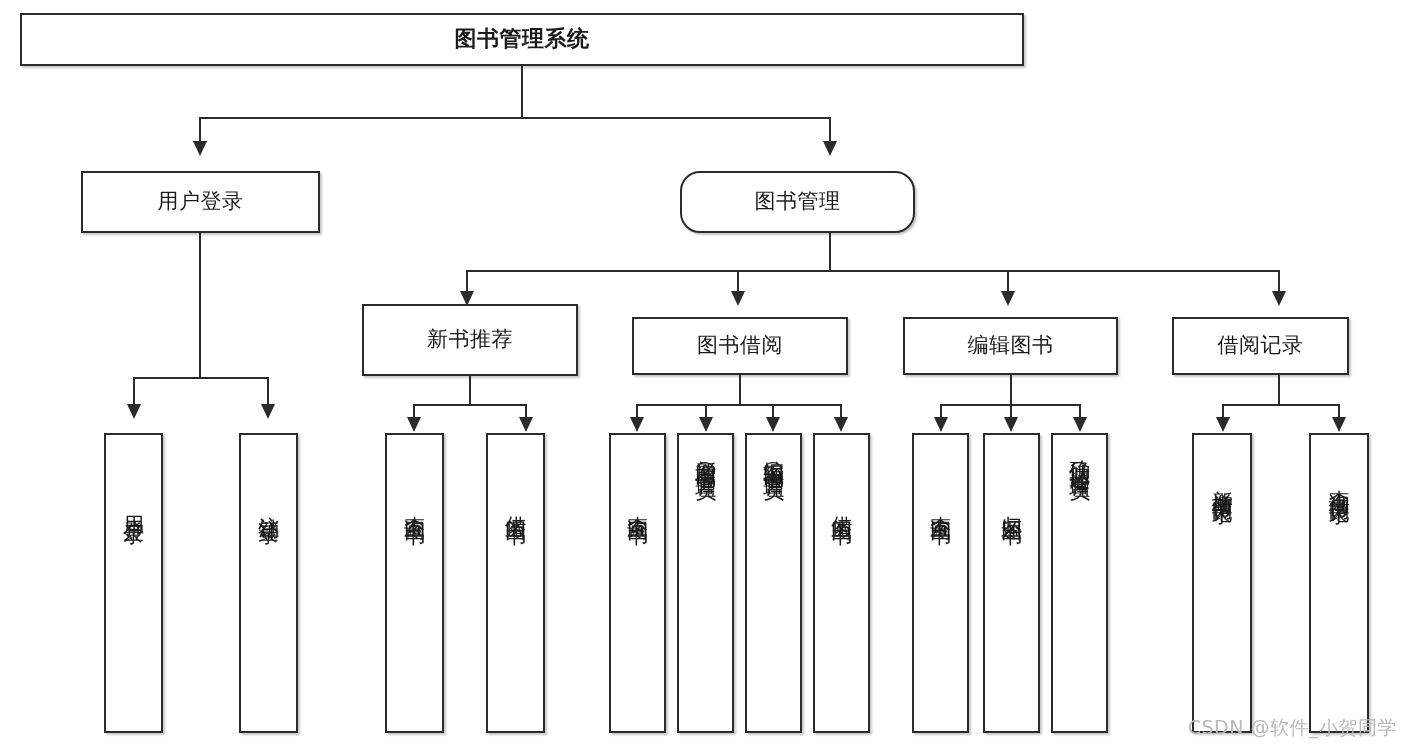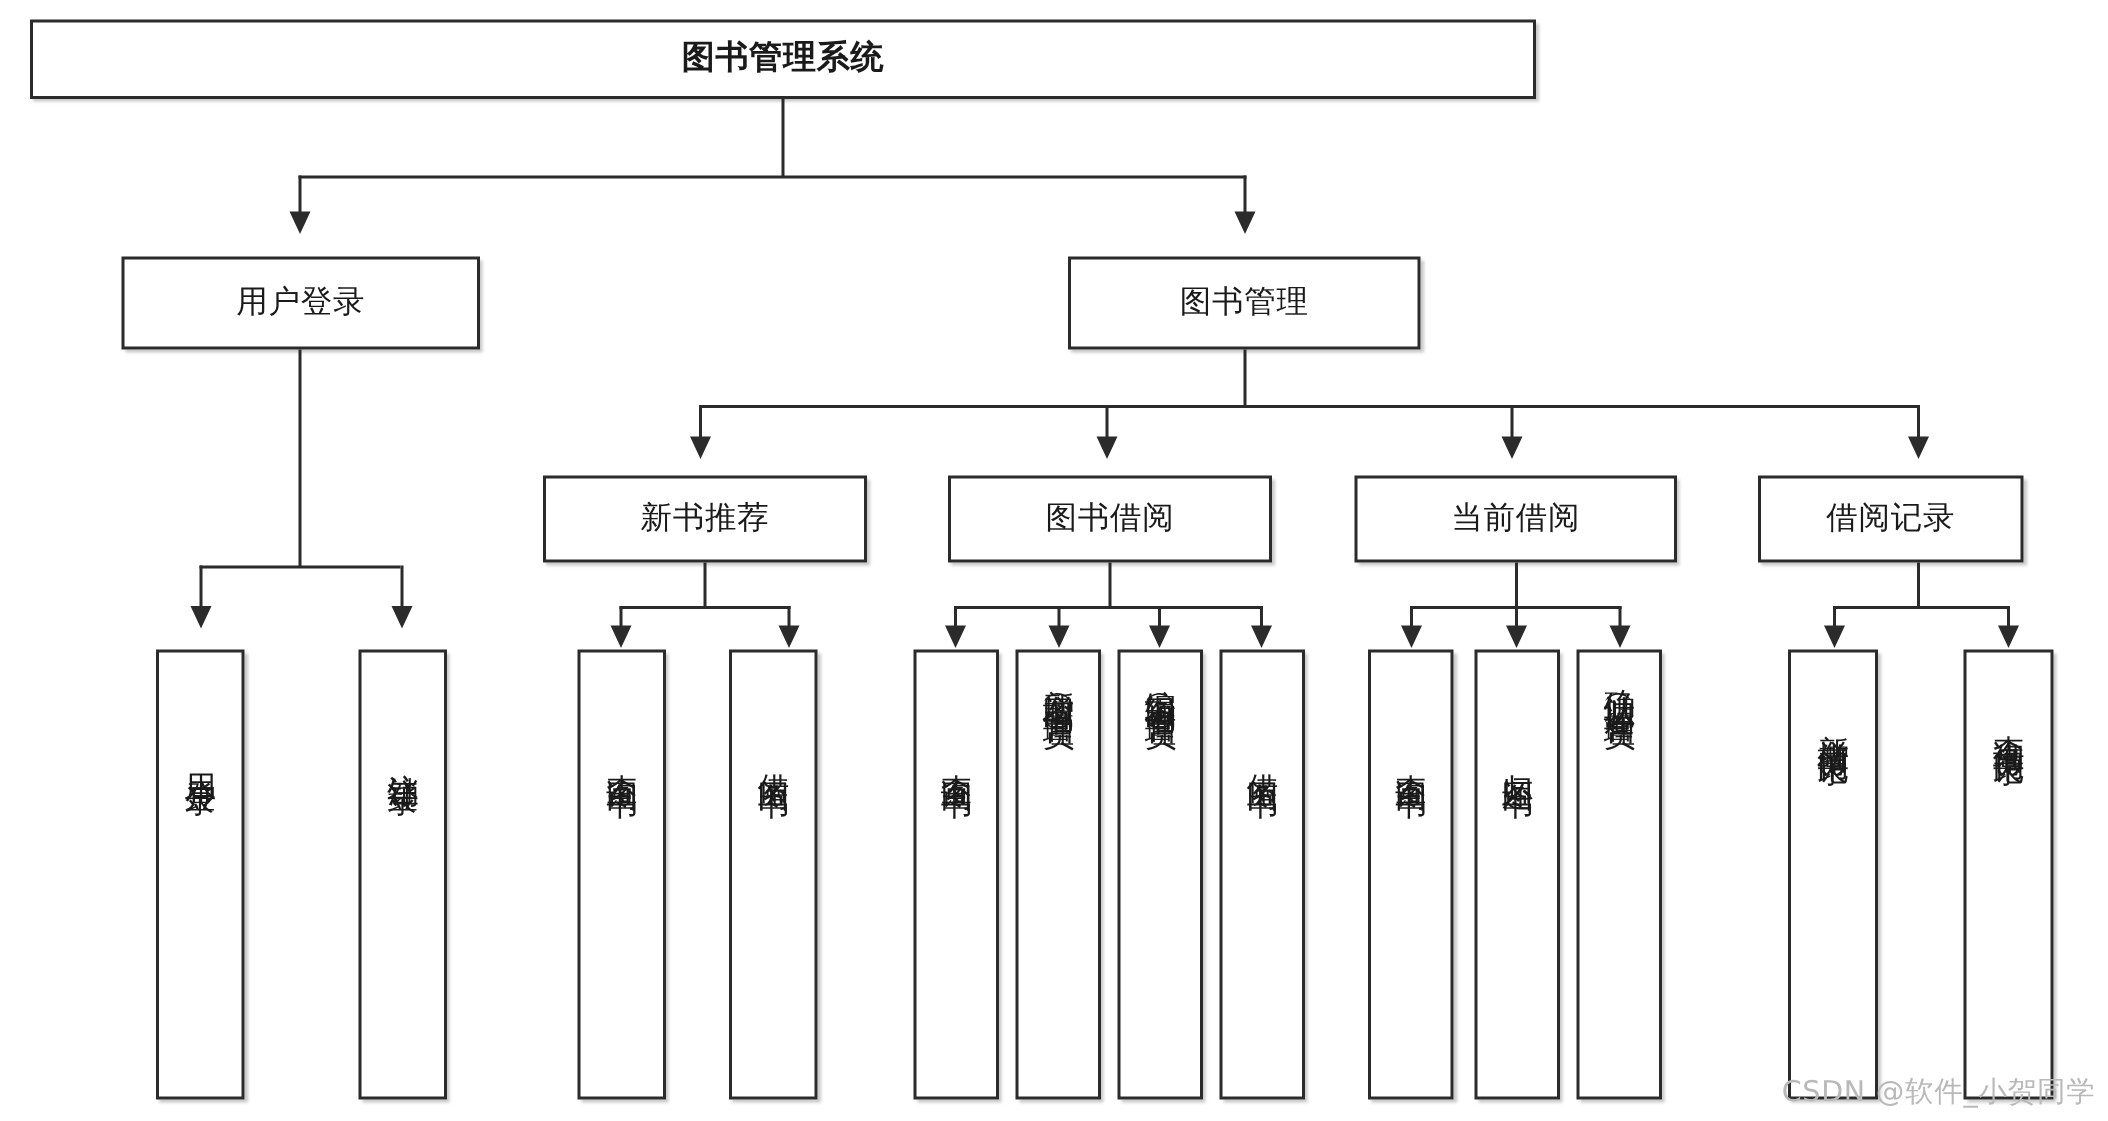--- a/index.html
+++ b/index.html
@@ -100,21 +100,21 @@
 
   <div class="vline" style="left:199px; top:117px; width:2px; height:26px;"></div>
   <div class="arrow" style="left:193px; top:141px;"></div>
   <div class="vline" style="left:829px; top:117px; width:2px; height:26px;"></div>
   <div class="arrow" style="left:823px; top:141px;"></div>
 
   <div class="node" style="left:81px; top:171px; width:239px; height:62px;">
     <span class="label">用户登录</span>
   </div>
 
-  <div class="node" style="left:712px; top:171px; width:235px; height:62px;">
+  <div class="node" style="left:680px; top:171px; width:235px; height:62px;border-radius:20px;">
     <span class="label">图书管理</span>
   </div>
 
   <div class="vline" style="left:199px; top:233px; width:2px; height:145px;"></div>
   <div class="hline" style="left:133px; top:377px; width:134px; height:2px;"></div>
   <div class="vline" style="left:133px; top:377px; width:2px; height:28px;"></div>
   <div class="arrow" style="left:127px; top:404px;"></div>
   <div class="vline" style="left:267px; top:377px; width:2px; height:28px;"></div>
   <div class="arrow" style="left:261px; top:404px;"></div>
 
@@ -122,28 +122,28 @@
   <div class="hline" style="left:466px; top:270px; width:814px; height:2px;"></div>
   <div class="vline" style="left:466px; top:270px; width:2px; height:22px;"></div>
   <div class="arrow" style="left:460px; top:291px;"></div>
   <div class="vline" style="left:737px; top:270px; width:2px; height:22px;"></div>
   <div class="arrow" style="left:731px; top:291px;"></div>
   <div class="vline" style="left:1007px; top:270px; width:2px; height:22px;"></div>
   <div class="arrow" style="left:1001px; top:291px;"></div>
   <div class="vline" style="left:1278px; top:270px; width:2px; height:22px;"></div>
   <div class="arrow" style="left:1272px; top:291px;"></div>
 
-  <div class="node" style="left:362px; top:317px; width:216px; height:58px;">
+  <div class="node" style="left:362px; top:304px; width:216px; height:72px;">
     <span class="label">新书推荐</span>
   </div>
   <div class="node" style="left:632px; top:317px; width:216px; height:58px;align-items:center;">
     <span class="label">图书借阅</span>
   </div>
   <div class="node" style="left:903px; top:317px; width:215px; height:58px;">
-    <span class="label">当前借阅</span>
+    <span class="label">编辑图书</span>
   </div>
   <div class="node" style="left:1172px; top:317px; width:177px; height:58px;">
     <span class="label">借阅记录</span>
   </div>
 
   <div class="vline" style="left:469px; top:375px; width:2px; height:30px;"></div>
   <div class="hline" style="left:413px; top:404px; width:114px; height:2px;"></div>
   <div class="vline" style="left:413px; top:404px; width:2px; height:14px;"></div>
   <div class="arrow" style="left:407px; top:417px;"></div>
   <div class="vline" style="left:525px; top:404px; width:2px; height:14px;"></div>

